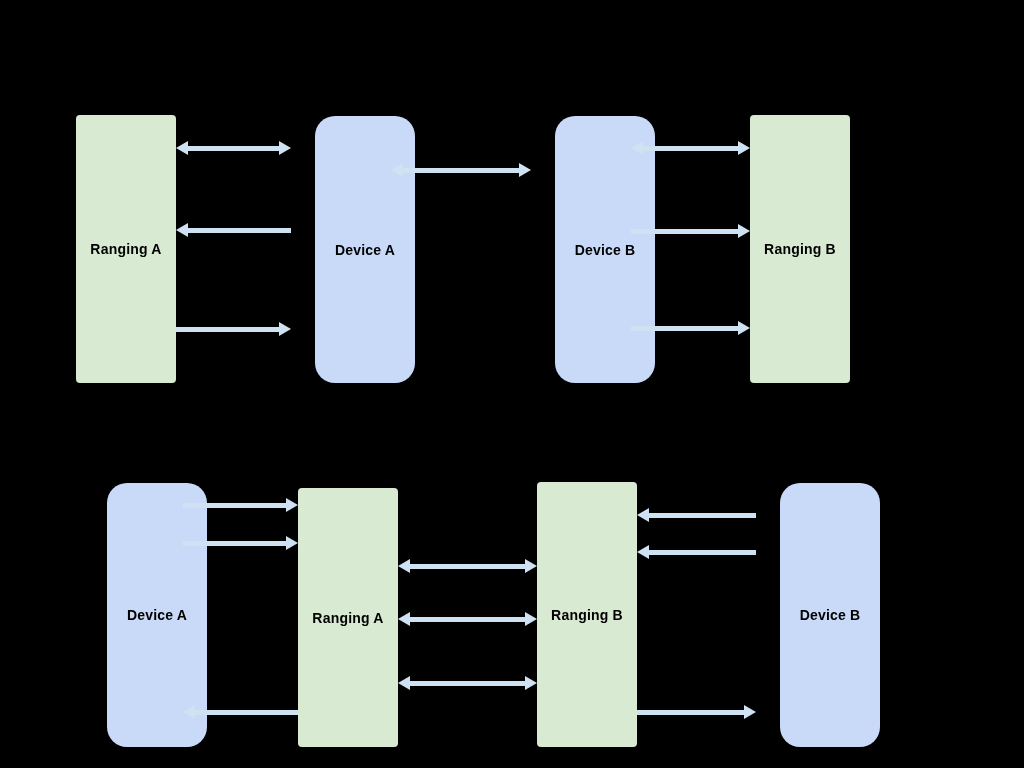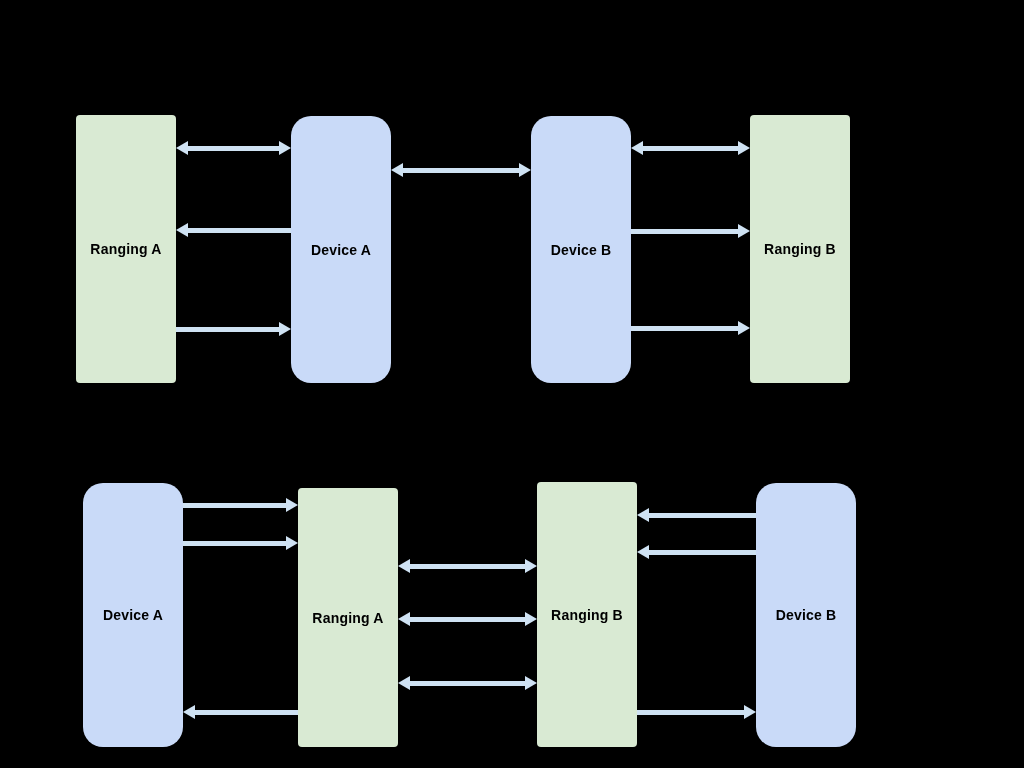--- a/index.html
+++ b/index.html
@@ -19,20 +19,21 @@
   }
   .node {
     position: absolute;
     display: flex;
     align-items: center;
     justify-content: center;
     box-sizing: border-box;
   }
   .node.device {
     border-radius: 20px;
+    margin-left: 24px;
   }
   .node.ranging {
     border-radius: 4px;
   }
   .node-label {
     font-weight: bold;
     font-size: 14px;
     color: #000000;
     letter-spacing: 0.2px;
     white-space: nowrap;

